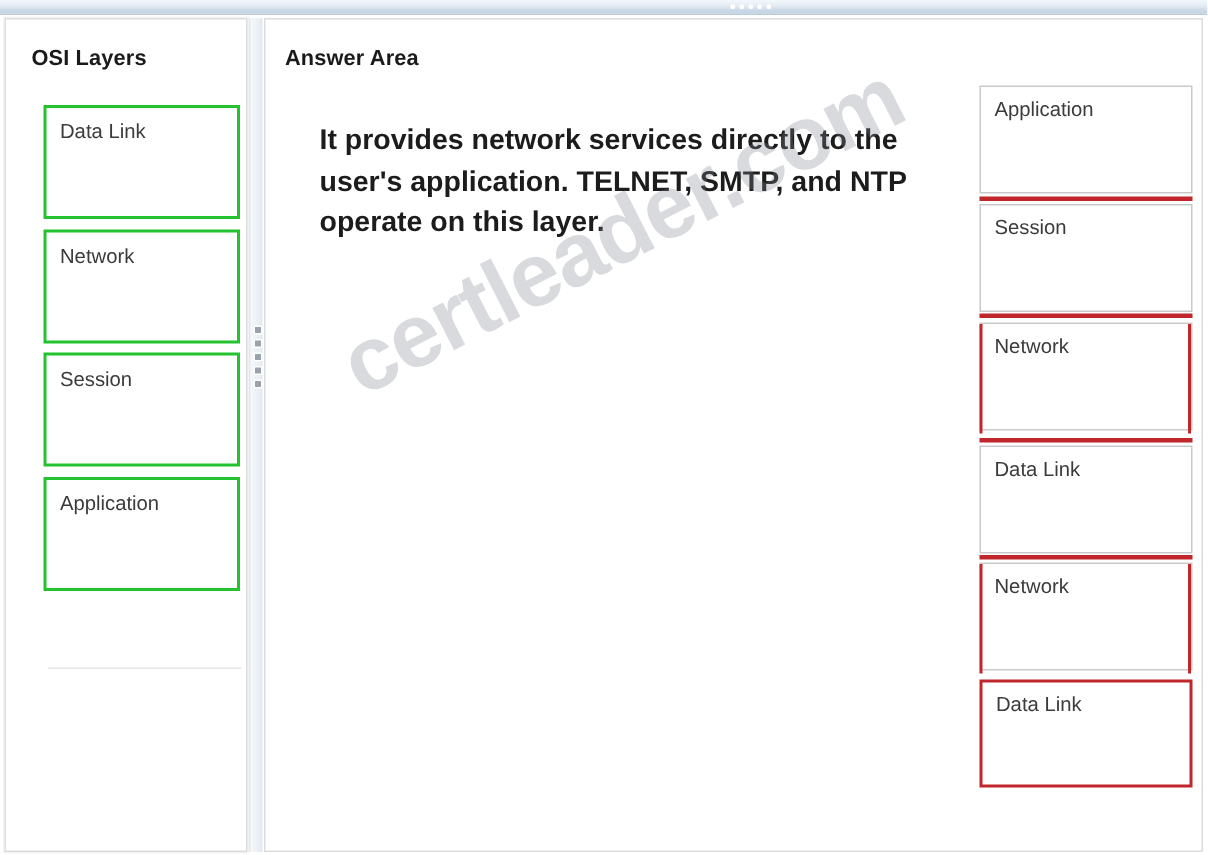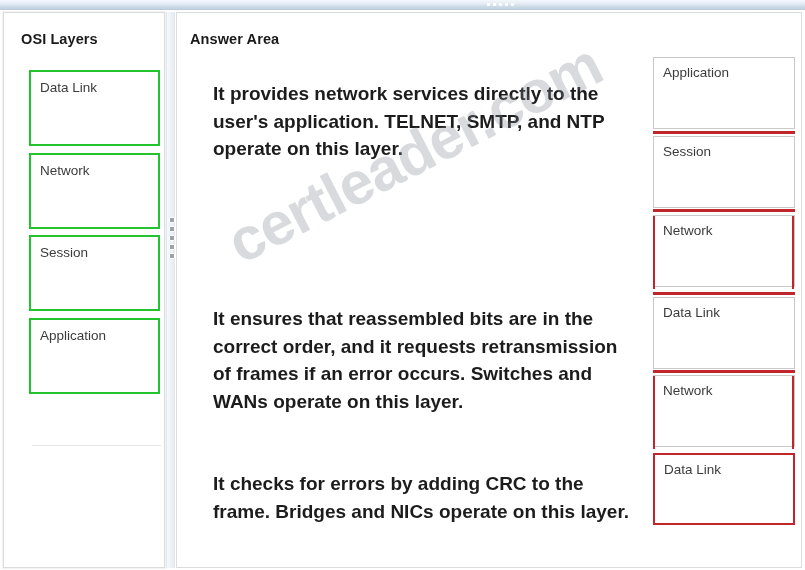--- a/index.html
+++ b/index.html
@@ -247,22 +247,20 @@
         <i></i>
         <i></i>
         <i></i>
     </div>
   </div>
 
   <div id="right-panel" class="panel">
     <div id="right-title" class="panel-title">Answer Area</div>
 
     <div class="statement" style="top:67px">It provides network services directly to the user's application. TELNET, SMTP, and NTP operate on this layer.</div>
-    <div class="statement" style="top:292px">It ensures that reassembled bits are in the correct order, and it requests retransmission of frames if an error occurs. Switches and WANs operate on this layer.</div>
-    <div class="statement" style="top:457px">It checks for errors by adding CRC to the frame. Bridges and NICs operate on this layer.</div>
 
     <div class="drop-slot slot-grey" style="top:44px">
       <span class="slot-label">Application</span>
     </div>
     <div class="redbar" style="top:118px"></div>
 
     <div class="drop-slot slot-grey" style="top:123px">
       <span class="slot-label">Session</span>
     </div>
     <div class="redbar" style="top:196px"></div>

